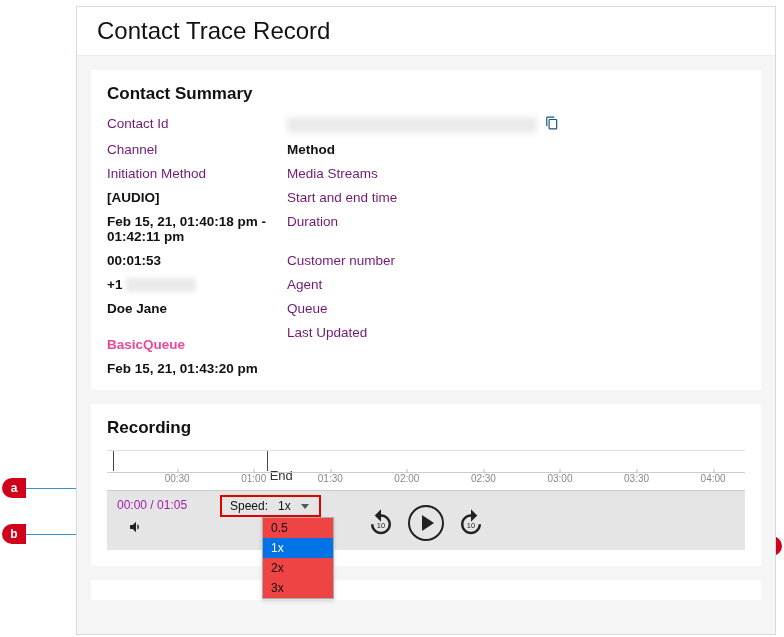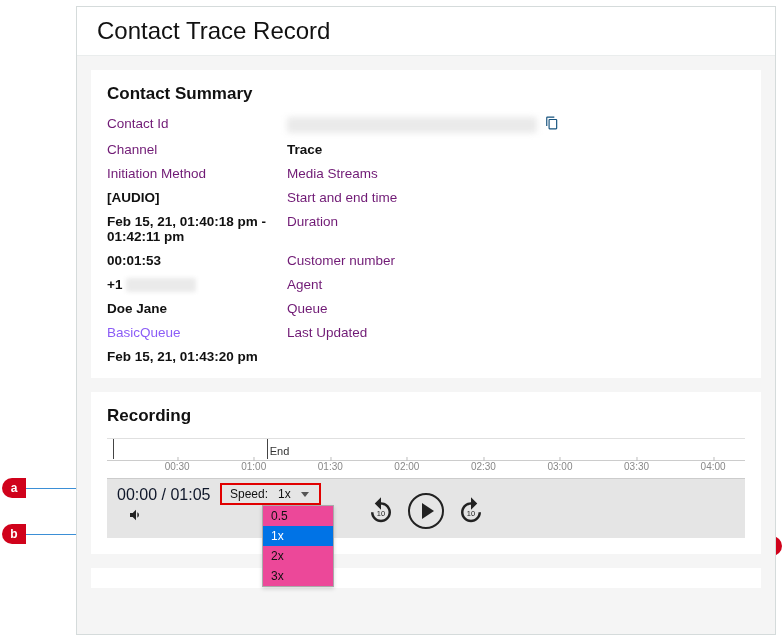--- a/index.html
+++ b/index.html
@@ -45,21 +45,21 @@
     margin-bottom: 12px;
   }
   .summary-grid {
     display: grid;
     grid-template-columns: 180px 1fr;
     row-gap: 9px;
     font-size: 13.5px;
   }
   .label { color: #701a75; }
   .value { color: #111; font-weight: 600; }
-  .value.link { color: #8b5cf6; font-weight: 400; cursor: pointer; }
+  .value.link { color: #ec4899; font-weight: 700; cursor: pointer; margin-top: 12px; }
   .blur-box {
     display: inline-block;
     width: 250px; height: 16px;
     background: #eaeaea;
     filter: blur(3px);
     border-radius: 2px;
     vertical-align: middle;
   }
   .blur-small {
     display: inline-block;
@@ -81,23 +81,23 @@
     border-top: 1px solid #e0e0e0;
   }
   .playhead {
     position: absolute;
     top: 0; height: 20px; width: 0;
     border-left: 1px solid #444;
   }
   .playhead.two { left: 25%; height: 20px; }
   .end-label {
     position: absolute;
-    top: 6px;
+    top: 17px;
     left: 25.5%;
-    font-size: 11px;
+    font-size: 13px;
     color: #333;
   }
   .time-scale {
     height: 18px;
     position: relative;
     border-top: 1px solid #ccc;
   }
   .tick {
     position: absolute;
     top: 0;
@@ -114,22 +114,22 @@
   }
   .controls-bar {
     background: #e5e5e5;
     height: 60px;
     position: relative;
     border-top: 1px solid #ccc;
   }
   .time-counter {
     position: absolute;
     top: 7px; left: 10px;
-    font-size: 16px;
-    color: #0f172a;
+    font-size: 12px;
+    color: #a21caf;
   }
   .volume-icon {
     position: absolute;
     bottom: 12px; left: 20px;
     cursor: pointer;
   }
   .speed-box {
     position: absolute;
     top: 4px; left: 113px;
     border: 2px solid #e10000;
@@ -151,21 +151,21 @@
   .chevron {
     width: 0; height: 0;
     border-left: 4px solid transparent;
     border-right: 4px solid transparent;
     border-top: 5px solid #555;
   }
   .speed-menu {
     position: absolute;
     top: 26px; left: 155px;
     width: 72px;
-    background: #ec4899;
+    background: #ef4444;
     border: 1px solid #aaa;
     box-shadow: 0 2px 4px rgba(0,0,0,0.15);
     z-index: 10;
   }
   .speed-opt {
     padding: 3px 8px;
     font-size: 12px;
     cursor: pointer;
   }
   .speed-opt.selected {
@@ -256,21 +256,21 @@
         <div class="value">
           <span class="blur-box"></span>
           <span class="copy-icon">
             <svg width="14" height="14" viewBox="0 0 24 24">
                 <path fill="#16537e" d="M16 1H4a2 2 0 0 0-2 2v14h2V3h12V1zm3 4H8a2 2 0 0 0-2 2v14a2 2 0 0 0 2 2h11a2 2 0 0 0 2-2V7a2 2 0 0 0-2-2zm0 16H8V7h11v14z"></path>
               </svg>
           </span>
         </div>
 
         <div class="label">Channel</div>
-        <div class="value">Trace</div>
+        <div class="value">Method</div>
 
         <div class="label">Initiation Method</div>
 
         <div class="label">Media Streams</div>
         <div class="value">[AUDIO]</div>
 
         <div class="label">Start and end time</div>
         <div class="value">Feb 15, 21, 01:40:18 pm - 01:42:11 pm</div>
 
         <div class="label">Duration</div>

